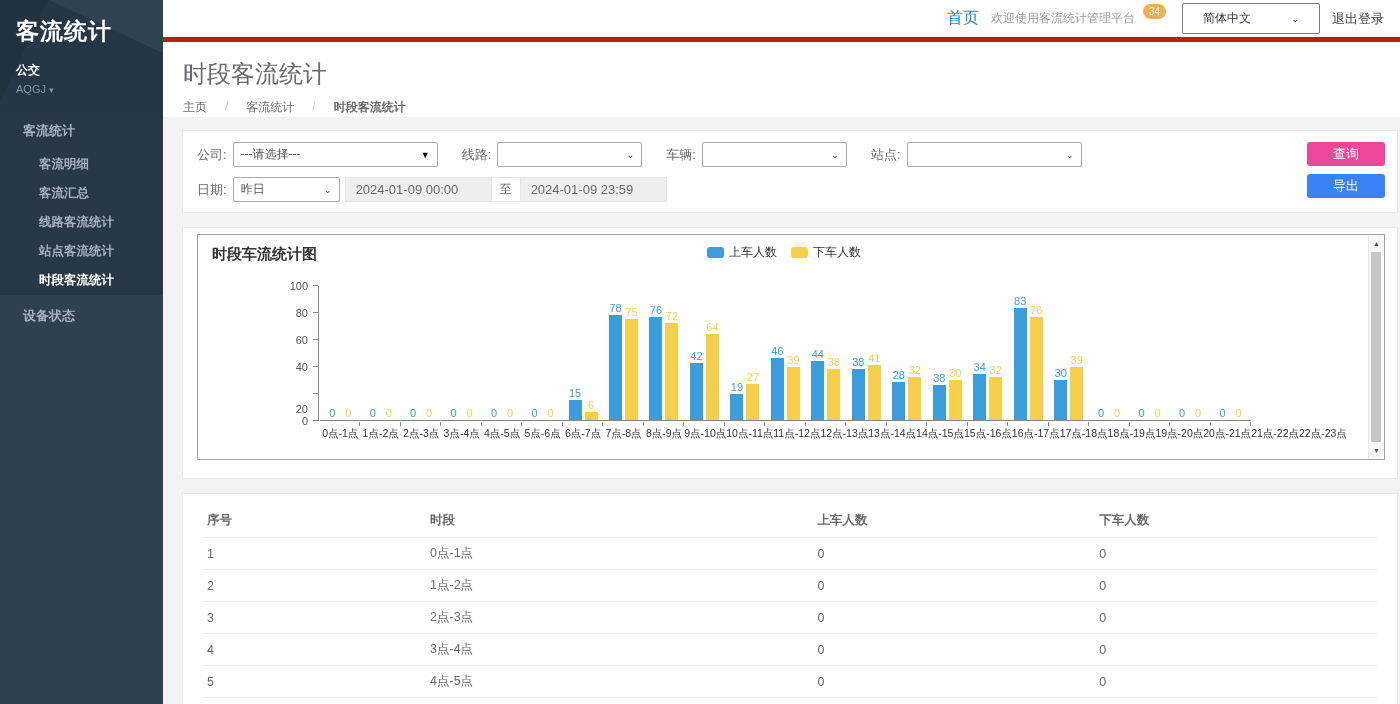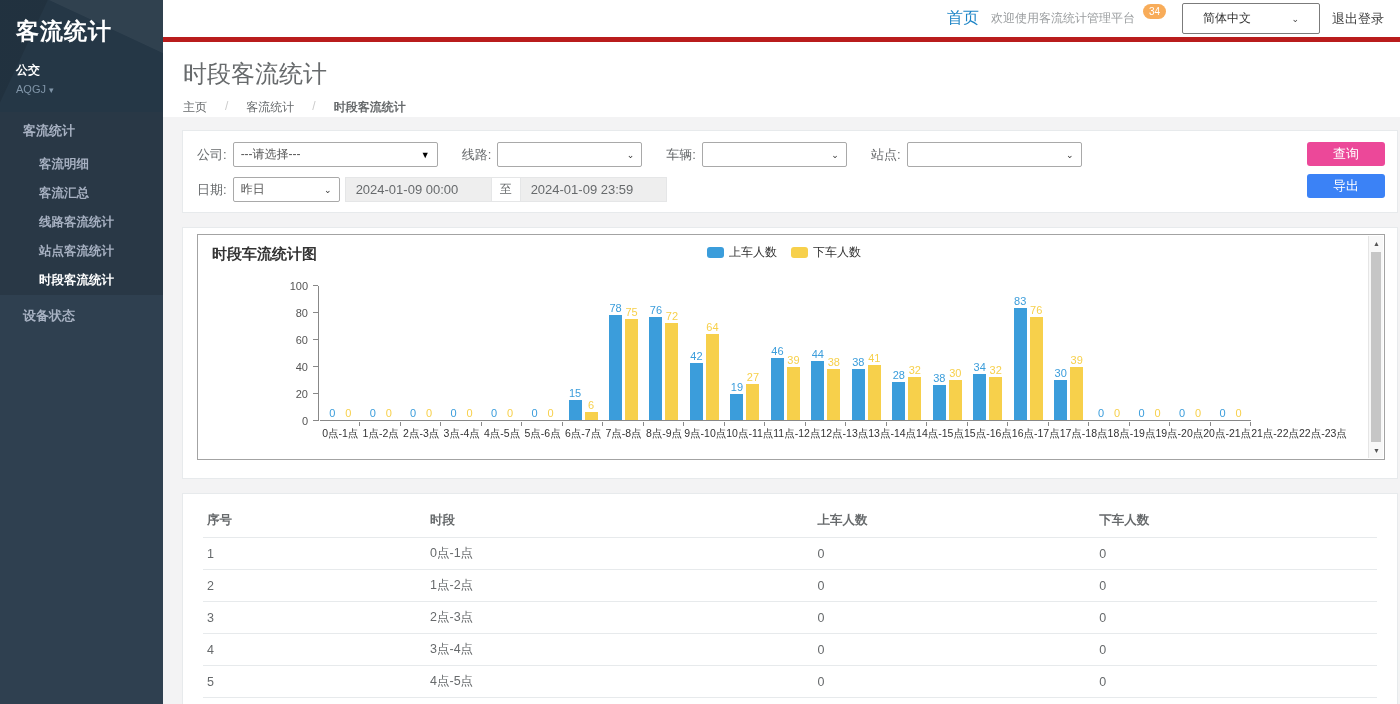--- a/index.html
+++ b/index.html
@@ -218,21 +218,21 @@
           </div>
           <div class="legend-item">
             <span class="legend-swatch" id="sw1" style="background: rgb(247, 208, 75);"></span>
             <span class="legend-label">下车人数</span>
           </div>
         </div>
         <div class="y-axis" id="yAxis">
             <div class="y-tick" style="bottom: 0px;"></div>
             <div class="y-label" style="bottom: -6px;">0</div>
             <div class="y-tick" style="bottom: 27px;"></div>
-            <div class="y-label" style="bottom: 21px;">20</div>
+            <div class="y-label" style="bottom: 6px;">20</div>
             <div class="y-tick" style="bottom: 54px;"></div>
             <div class="y-label" style="bottom: 48px;">40</div>
             <div class="y-tick" style="bottom: 81px;"></div>
             <div class="y-label" style="bottom: 75px;">60</div>
             <div class="y-tick" style="bottom: 108px;"></div>
             <div class="y-label" style="bottom: 102px;">80</div>
             <div class="y-tick" style="bottom: 135px;"></div>
             <div class="y-label" style="bottom: 129px;">100</div>
           </div>
         <div class="plot" id="plot">

